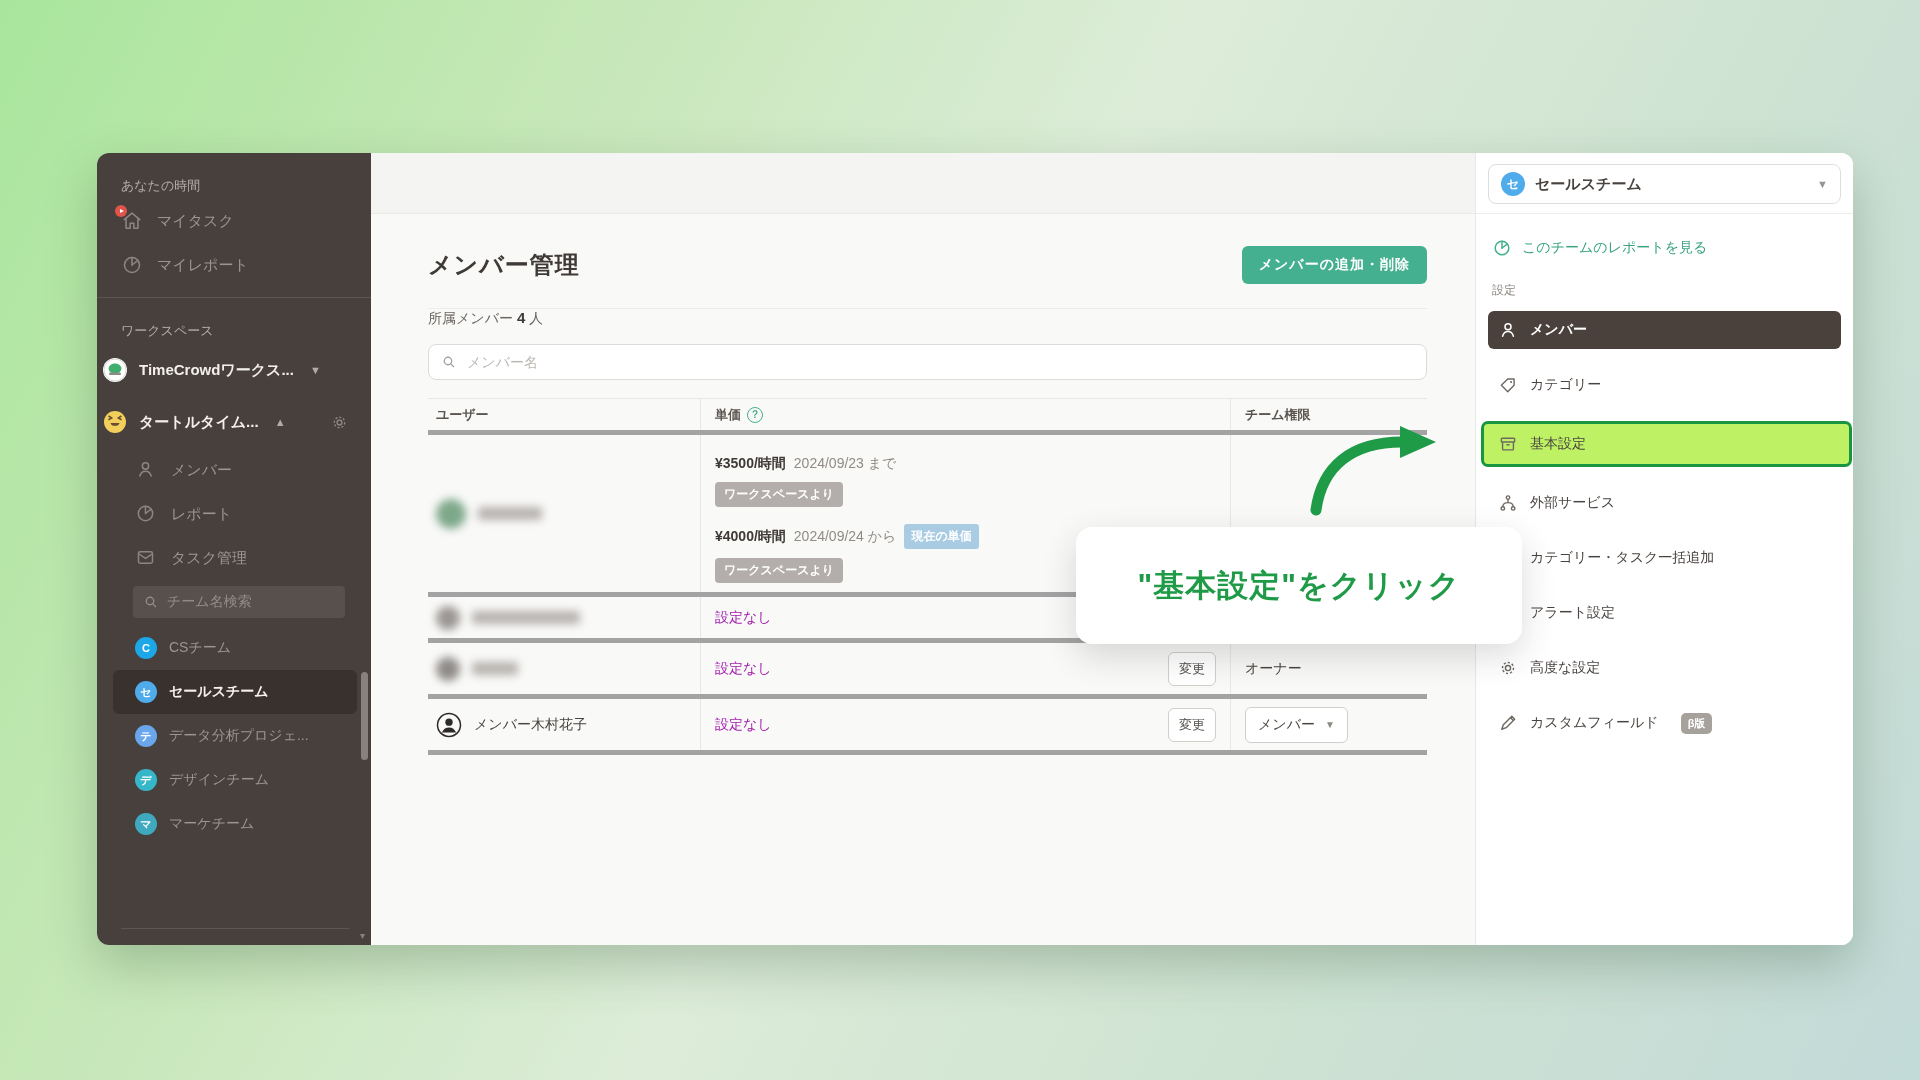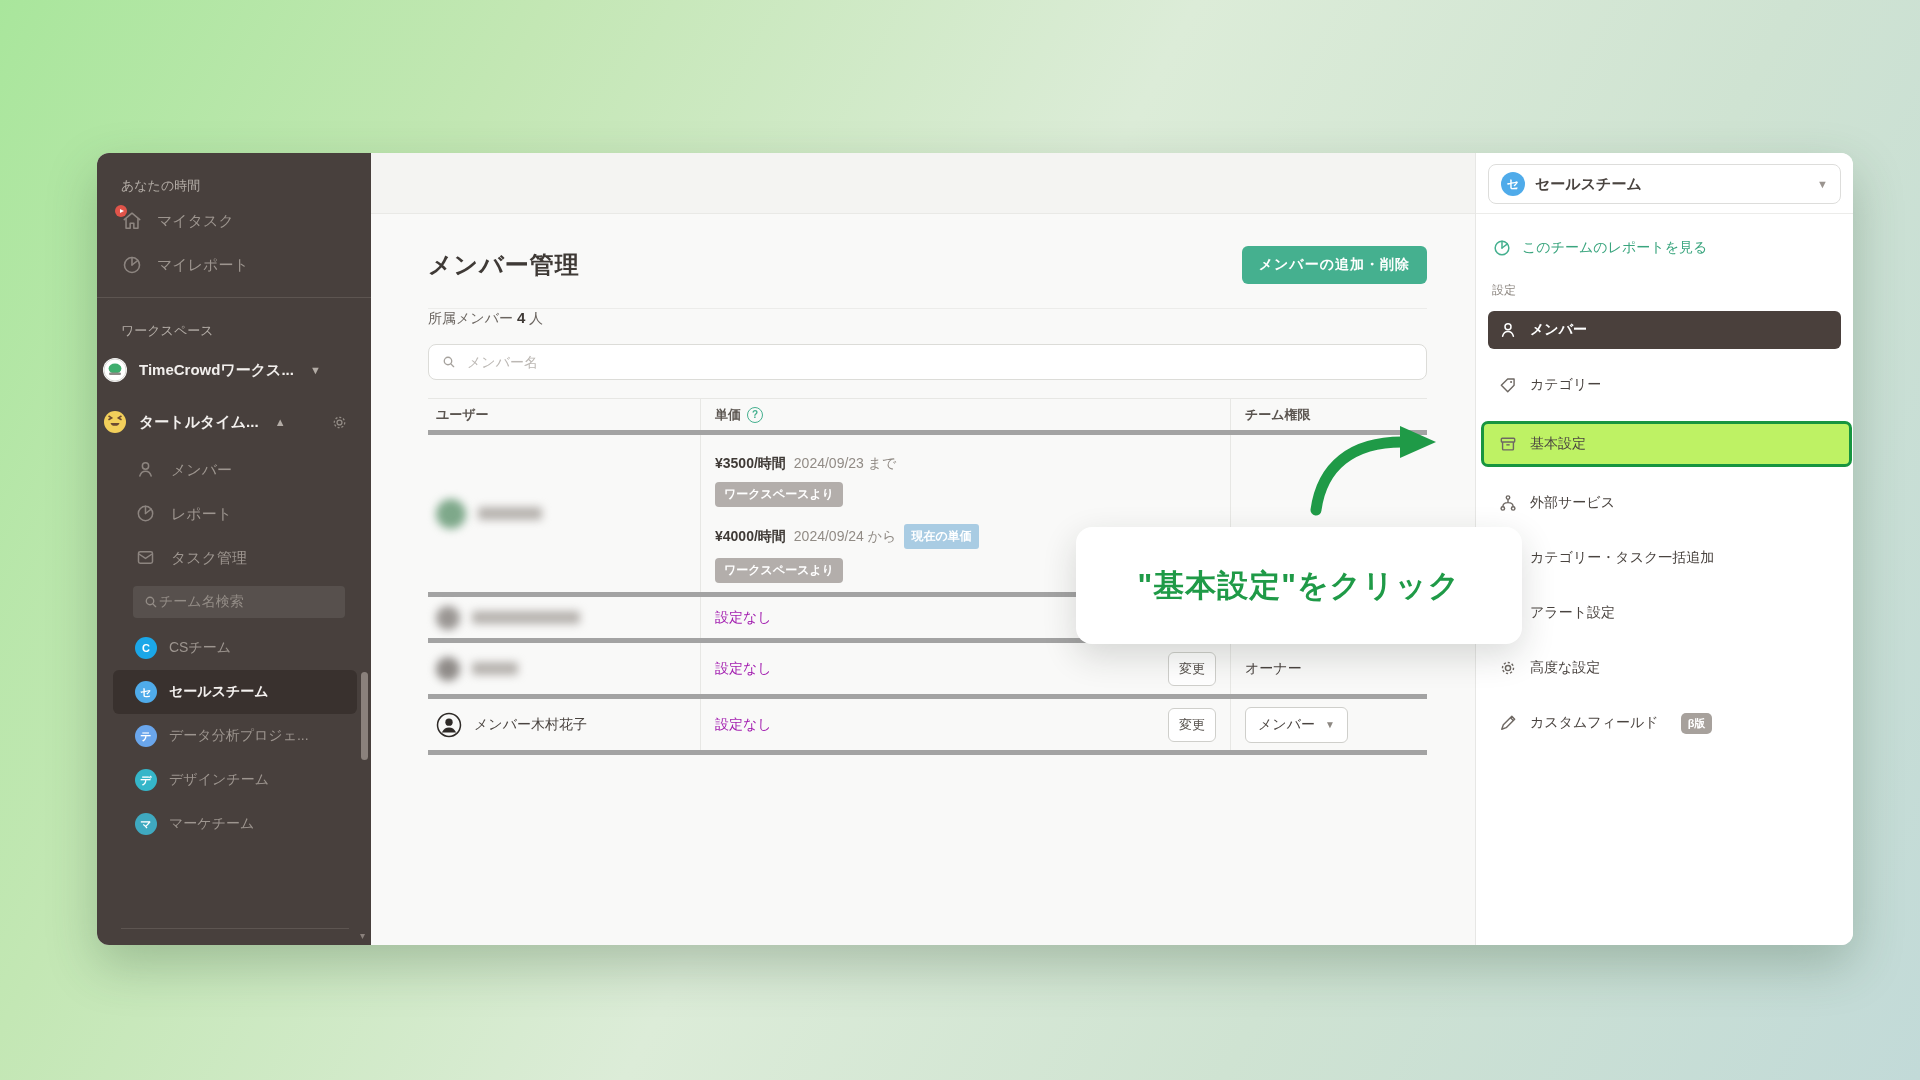--- a/index.html
+++ b/index.html
@@ -17,21 +17,21 @@
   
   .sb { position:relative; width:274px; flex:0 0 274px; background:#48403d; color:#a39c97; overflow:hidden; }
   .sb-label { font-size:13px; color:#b3aca6; margin:24px 0 4px 24px; }
   .sb-item { display:flex; align-items:center; height:44px; padding-left:24px; gap:14px; font-size:15px; color:#9d958f; cursor:pointer; }
   .sb-item .ic { position:relative; width:22px; height:22px; flex:0 0 22px; color:#8d8580; }
   .sb-divider { height:1px; background:#5d5551; margin:10px 0 2px 0; }
   .ws-row { display:flex; align-items:center; height:52px; padding-left:6px; gap:12px; font-size:15px; font-weight:700; color:#f2efed; cursor:pointer; }
   .ws-badge { width:24px; height:24px; flex:0 0 24px; border-radius:50%; }
   .ws-caret { font-size:11px; color:#b3aca6; margin-left:4px; }
   .sb-sub { padding-left:38px; }
-  .sb-search { display:flex; align-items:center; gap:0; margin:6px 26px 8px 36px; height:32px; background:#57504d; border-radius:4px; padding:0 10px; color:#938c86; font-size:14px; cursor:text; }
+  .sb-search { display:flex; align-items:center; gap:8px; margin:6px 26px 8px 36px; height:32px; background:#57504d; border-radius:4px; padding:0 10px; color:#938c86; font-size:14px; cursor:text; }
   .team-row { display:flex; align-items:center; height:44px; padding-left:38px; gap:12px; font-size:14px; color:#9d958f; cursor:pointer; }
   .team-row.active { background:#39312e; border-radius:6px; margin:0 14px 0 16px; padding-left:22px; color:#f4f1ef; font-weight:700; }
   .team-badge { width:22px; height:22px; flex:0 0 22px; border-radius:50%; color:#fff; font-size:11px; font-weight:700; display:flex; align-items:center; justify-content:center; }
   .play-badge { position:absolute; left:-6px; top:-5px; width:12px; height:12px; border-radius:50%; background:#e0544a; display:flex; align-items:center; justify-content:center; }
   .play-badge::after { content:""; display:block; width:0; height:0; border-left:4px solid #fff; border-top:2.6px solid transparent; border-bottom:2.6px solid transparent; margin-left:1px; }
   .sb-thumb { position:absolute; right:3px; top:519px; width:7px; height:88px; background:#8a817c; border-radius:4px; }
   .sb-bottom-line { position:absolute; left:24px; right:22px; bottom:16px; height:1px; background:#5d5551; }
   .sb-bottom-caret { position:absolute; right:6px; bottom:4px; font-size:10px; color:#8a817c; }
   
   .main { flex:1 1 auto; background:#f9f9f8; display:flex; flex-direction:column; min-width:0; }

